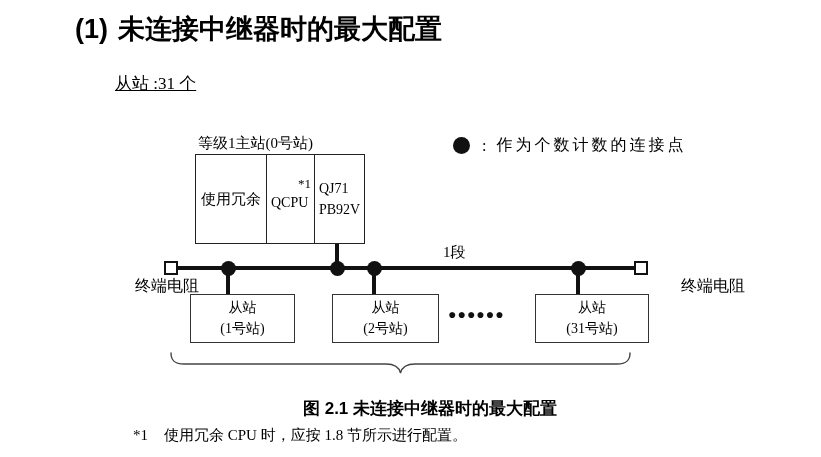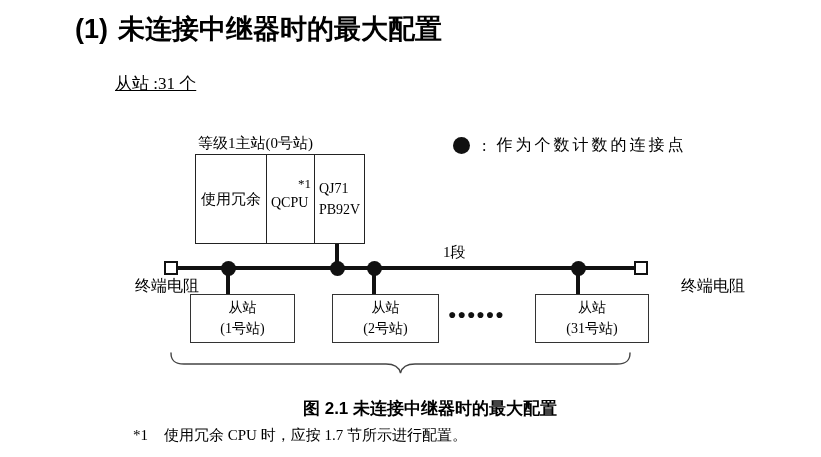--- a/index.html
+++ b/index.html
@@ -134,16 +134,16 @@
     <span>从站</span>
     <span>(31号站)</span>
   </div>
 
   <svg class="abs brace" viewBox="0 0 461 22" width="461" height="22">
     <path d="M 1,1 C 1,9 5,12 14,12 L 216,12 C 225,12 229,15 230.5,21 C 232,15 236,12 245,12 L 447,12 C 456,12 460,9 460,1" fill="none" stroke="#444" stroke-width="1.4" stroke-linecap="round"></path>
   </svg>
 
   <div class="abs caption">图 2.1 未连接中继器时的最大配置</div>
   <div class="abs footnote">
-    <span class="ref">*1</span><span>使用冗余 CPU 时，应按 1.7 节所示进行配置。</span>
+    <span class="ref">*1</span><span>使用冗余 CPU 时，应按 1.8 节所示进行配置。</span>
   </div>
 
 </div>
 
 </body></html>

